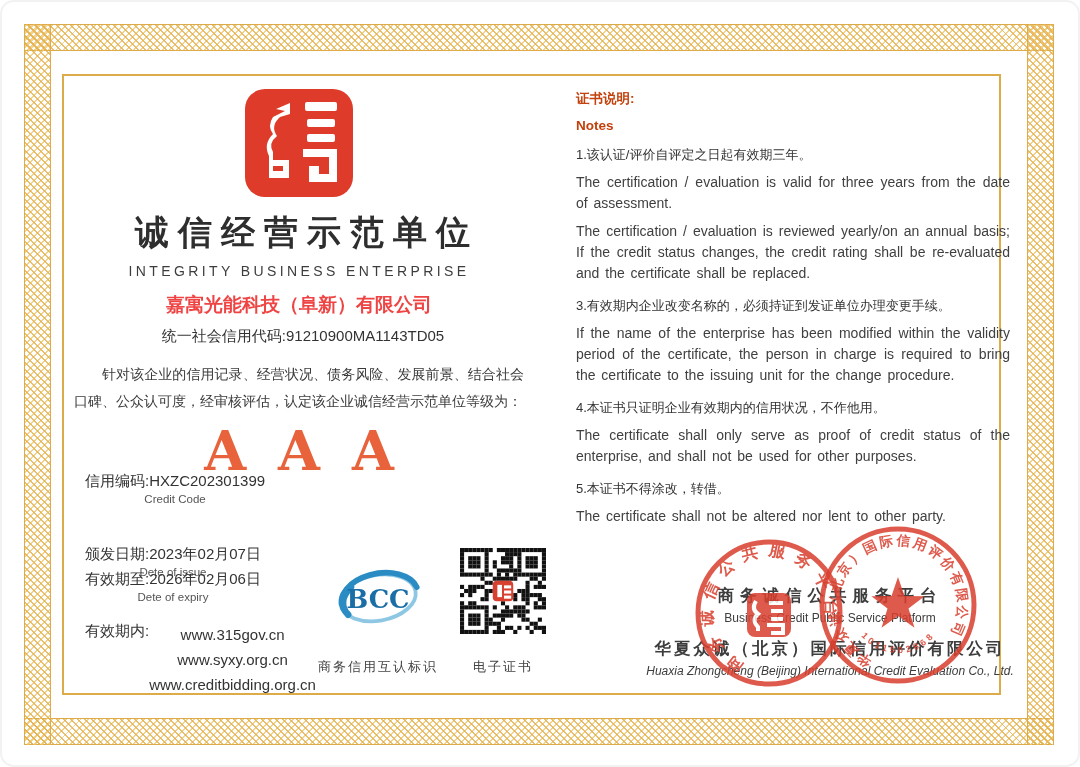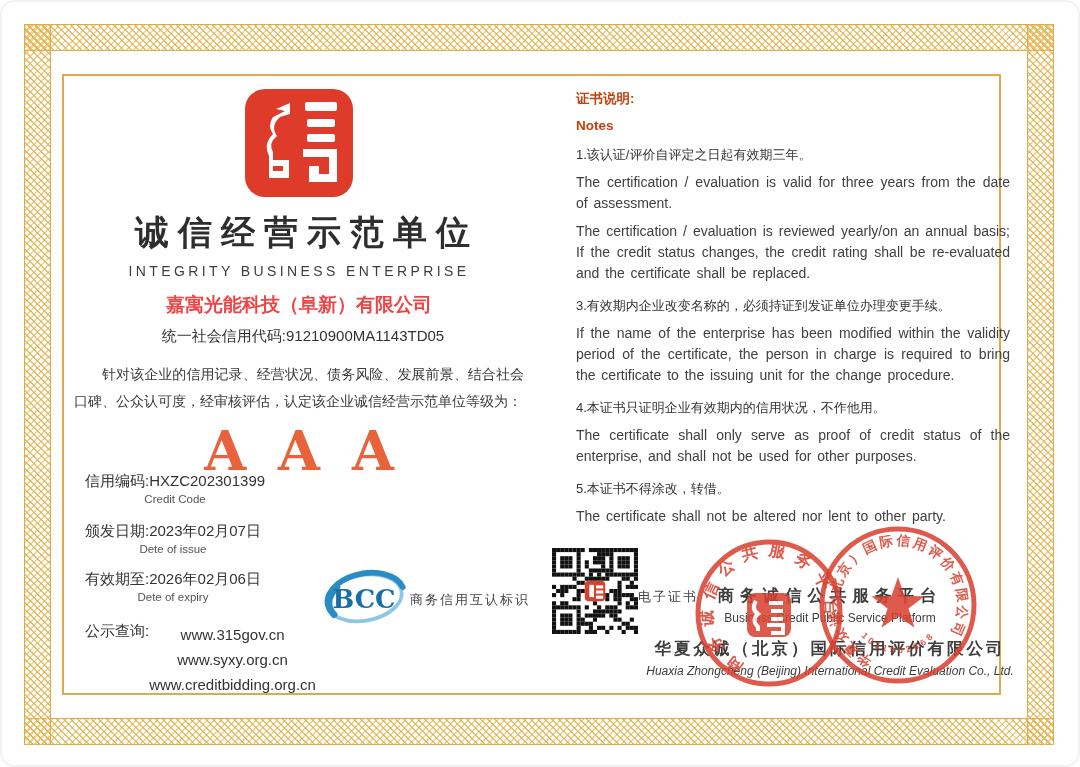--- a/index.html
+++ b/index.html
@@ -32,27 +32,27 @@
   .company  { font-size:19px; font-weight:bold; color:#ef4444; margin-top:13px; }
   .uscc     { font-size:15px; color:#333; margin-top:9px;padding-left:8px; }
   .statement { width:450px; margin:15px auto 0; text-align:justify; text-indent:2em;
                font-size:14px; line-height:27px; color:#3a3a3a; font-weight:500; }
   .rating { font-family:"DejaVu Serif","Liberation Serif",serif; font-weight:bold;
             font-size:54px; color:#e8633c; letter-spacing:32px; padding-left:32px; margin-top:4px; }
 
   .info-blk { position:absolute; left:85px; text-align:center; }
   .info-blk .zh { font-size:15px; color:#333; font-weight:500; }
   .info-blk .en { font-size:11.5px; color:#555; margin-top:2px; }
-  #blk-credit { top:472px; } #blk-issue { top:522px; } #blk-expiry { top:570px; }
+  #blk-credit { top:472px; } #blk-issue { top:545px; } #blk-expiry { top:570px; }
   #blk-query  { top:622px; display:flex; font-size:15px; color:#333; font-weight:500; }
   #blk-query .q-sites div { line-height:25px; }
 
   .badge-group { position:absolute; left:318px; top:548px; display:flex; gap:22px; align-items:flex-end; }
-  .badge { display:flex; flex-direction:row; align-items:center; }
-  .badge-caption { font-size:13px; color:#444; letter-spacing:2px; margin-top:11px; font-weight:500; }
+  .badge { display:flex; flex-direction:column; align-items:center; }
+  .badge-caption { font-size:13px; color:#444; letter-spacing:2px; margin-top:24px; font-weight:500; }
 
   
   .notes { position:absolute; left:576px; top:90px; width:434px; }
   .notes-h { font-size:13.5px; font-weight:bold; color:#c2410c; }
   .notes-h.en { margin-top:10px; }
   .note-zh { font-size:13px; line-height:20px; color:#333; font-weight:500; margin-top:12px; }
   .note-en { font-size:14px; line-height:21px; color:#404040; margin-top:7px; text-align:justify; word-spacing:2px; }
 
   
   .issuer { position:absolute; left:636px; top:585px; width:388px; text-align:center; z-index:1; }
@@ -104,21 +104,21 @@
   </div>
   <div class="info-blk" id="blk-issue">
     <div class="zh">颁发日期:2023年02月07日</div>
     <div class="en">Dete of issue</div>
   </div>
   <div class="info-blk" id="blk-expiry">
     <div class="zh">有效期至:2026年02月06日</div>
     <div class="en">Dete of expiry</div>
   </div>
   <div class="info-blk" id="blk-query">
-    <span>公示查询:</span>
+    <span>有效期内:</span>
     <div class="q-sites">
       <div>www.315gov.cn</div>
       <div>www.syxy.org.cn</div>
       <div>www.creditbidding.org.cn</div>
     </div>
   </div>
 
   <div class="badge-group">
     <div class="badge">
       <svg width="92" height="80" viewBox="0 0 96 84">

